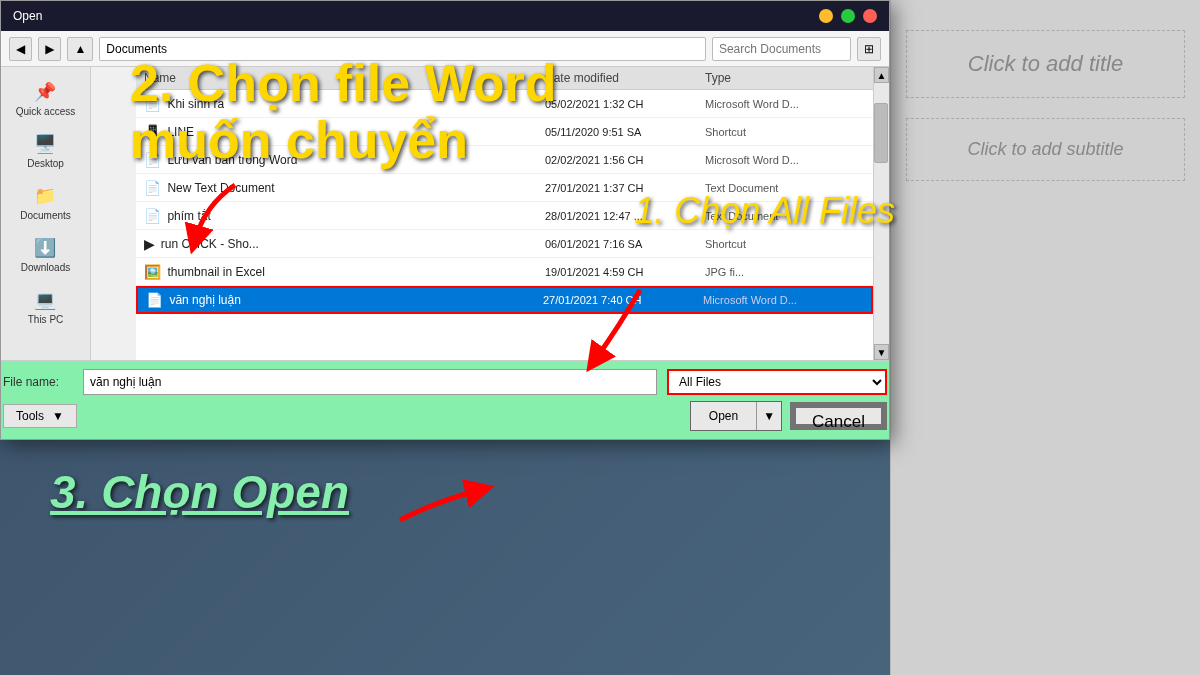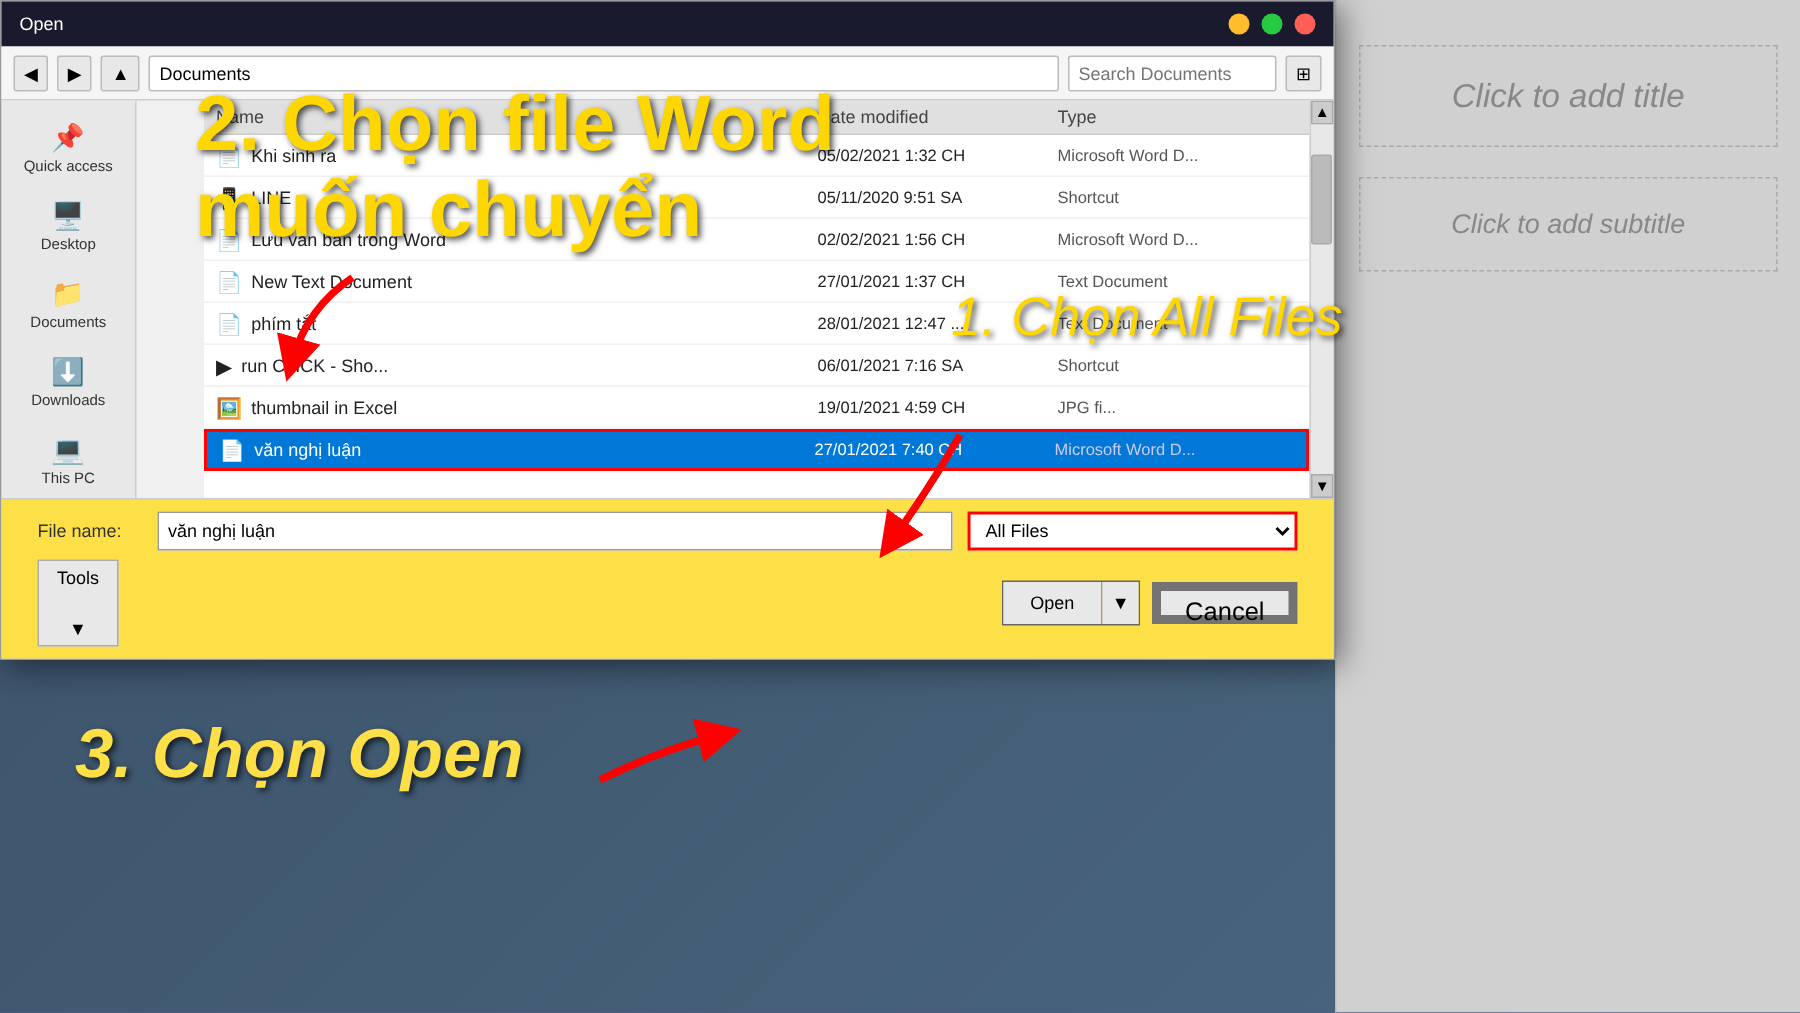--- a/index.html
+++ b/index.html
@@ -283,23 +283,23 @@
       height: 60px;
       background: #bbb;
       border: 1px solid #aaa;
       border-radius: 2px;
       position: absolute;
       top: 20px;
     }
 
     
     .dialog-bottom {
-      background: #fde047;
+      background: #86efac;
       border-top: 1px solid #ccc;
-      padding: 8px 24px;
+      padding: 8px 2px;
       flex-shrink: 0;
     }
 
     .filename-row {
       display: flex;
       align-items: center;
       gap: 10px;
       margin-bottom: 6px;
     }
 
@@ -338,22 +338,21 @@
 
     .tools-btn {
       margin-right: auto;
       background: #e8e8e8;
       border: 1px solid #aaa;
       padding: 4px 12px;
       font-size: 12px;
       cursor: pointer;
       display: flex;
       align-items: center;
-      gap: 20px;
-      flex-direction: column;
+      gap: 8px;
     }
 
     .open-btn-group {
       display: flex;
       border: 1px solid #666;
     }
 
     .open-btn {
       background: #e8e8e8;
       border: none;
@@ -397,27 +396,28 @@
       left: 130px;
       font-size: 52px;
       font-weight: 900;
       color: #FFD700;
       text-shadow: 2px 2px 4px rgba(0,0,0,0.7);
       line-height: 1.1;
     }
 
     .annotation-text-3 {
       position: absolute;
-      bottom: 146px;
+      bottom: 156px;
       left: 50px;
       font-size: 46px;
       font-weight: 900;
-      color: #fde047;
+      color: #86efac;
       text-shadow: 2px 2px 4px rgba(0,0,0,0.7);
       font-style: italic;
+      text-decoration: underline;
     }
 
     .annotation-text-right {
       position: absolute;
       top: 190px;
       right: 305px;
       font-size: 36px;
       font-weight: 400;
       color: #FFD700;
       text-shadow: 2px 2px 4px rgba(0,0,0,0.7);

